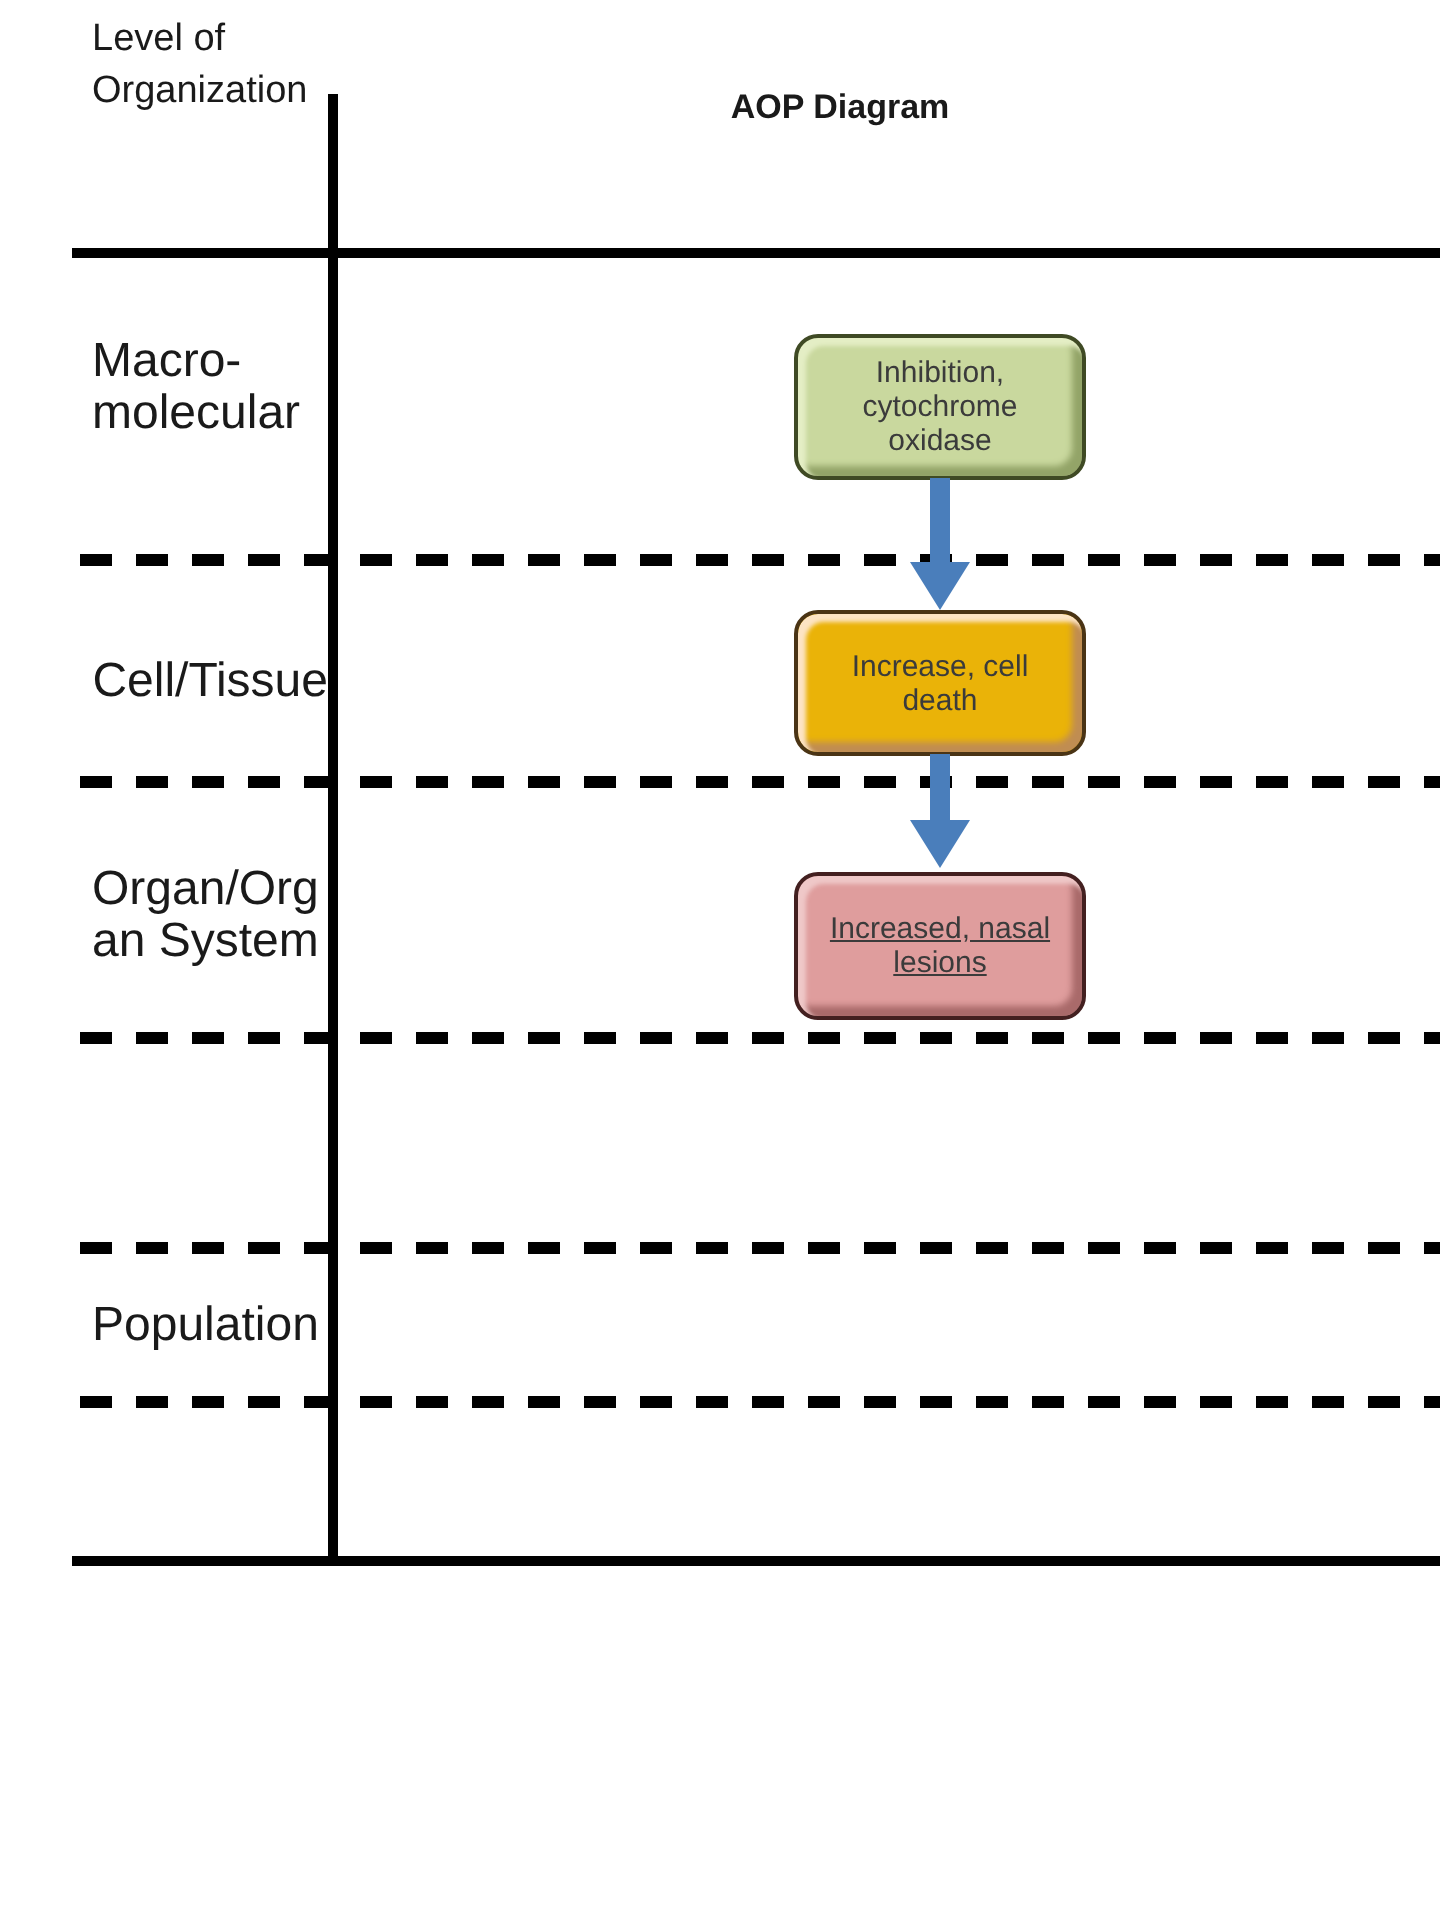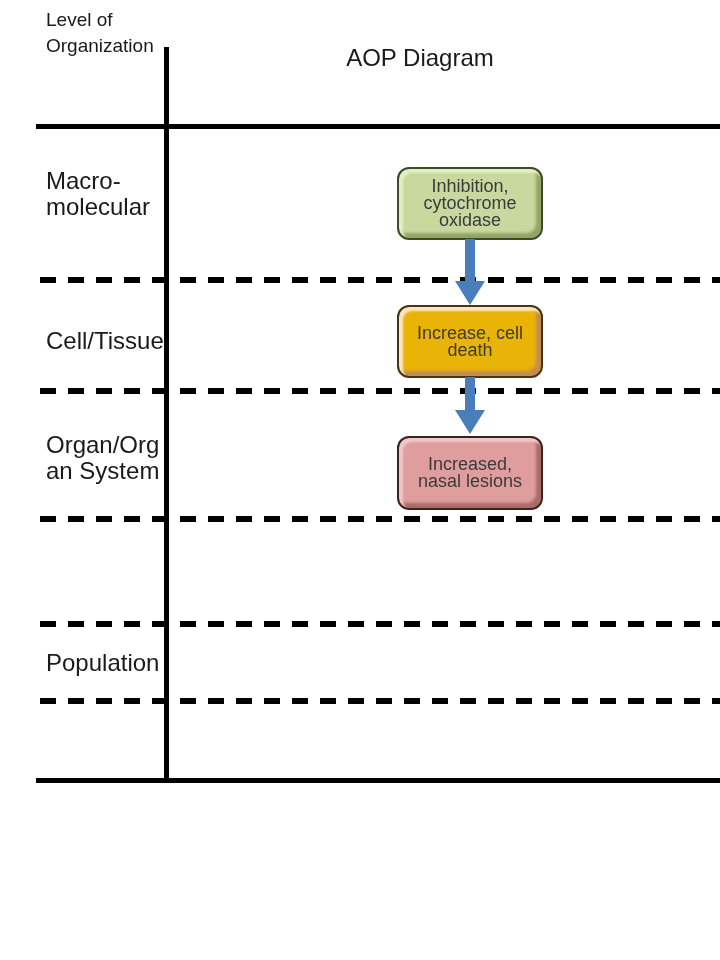--- a/index.html
+++ b/index.html
@@ -23,22 +23,23 @@
     line-height: 26px;
     overflow-wrap: break-word;
     word-break: break-word;
     color: #1a1a1a;
   }
   .diagram-title {
     position: absolute;
     left: 240px; top: 44px;
     width: 360px;
     text-align: center;
-    font-size: 24px;
+    font-size: 17px;
     color: #1a1a1a;
+    font-weight: bold;
   }
 
   
   .vline {
     position: absolute;
     left: 164px; top: 47px;
     width: 5px; height: 736px;
     background: #000000;
   }
   .hline {
@@ -66,37 +67,37 @@
   .level-label {
     position: absolute;
     left: 46px;
     width: 118px;
     font-size: 24px;
     line-height: 26px;
     color: #1a1a1a;
     overflow-wrap: break-word;
   }
   .level-0 { top: 168px; }
-  .level-1 { top: 328px; }
+  .level-1 { top: 328px; text-align: right; }
   .level-2 { top: 432px; }
   .level-3 { top: 576px; }
   .level-4 { top: 650px; }
   .level-5 { top: 726px; }
 
   
   .node {
     position: absolute;
     left: 397px;
     width: 146px;
     border-radius: 12px;
     display: flex;
     align-items: center;
     justify-content: center;
     text-align: center;
-    font-size: 18px;
+    font-size: 15px;
     line-height: 17px;
     color: #3b3b3b;
     padding: 4px 6px;
     z-index: 2;
   }
   .node-green {
     top: 167px; height: 73px;
     background: #c9d89e;
     border: 2px solid #3f4a24;
     box-shadow: inset 3px 3px 2px 1px #e4eec5, inset -4px -4px 3px 1px #93a468;
@@ -105,20 +106,21 @@
     top: 305px; height: 73px;
     background: #eab308;
     border: 2px solid #4a3415;
     box-shadow: inset 3px 3px 2px 1px #fde4c4, inset -4px -4px 3px 1px #c08d52;
   }
   .node-red {
     top: 436px; height: 74px;
     background: #df9d9d;
     border: 2px solid #432020;
     box-shadow: inset 3px 3px 2px 1px #efc8c8, inset -4px -4px 3px 1px #a96a6a;
+    text-decoration: underline;
   }
 
   
   .arrow { position: absolute; z-index: 3; }
   .arrow-shaft {
     position: absolute;
     left: 465px;
     width: 10px;
     background: #4a7ebb;
   }

